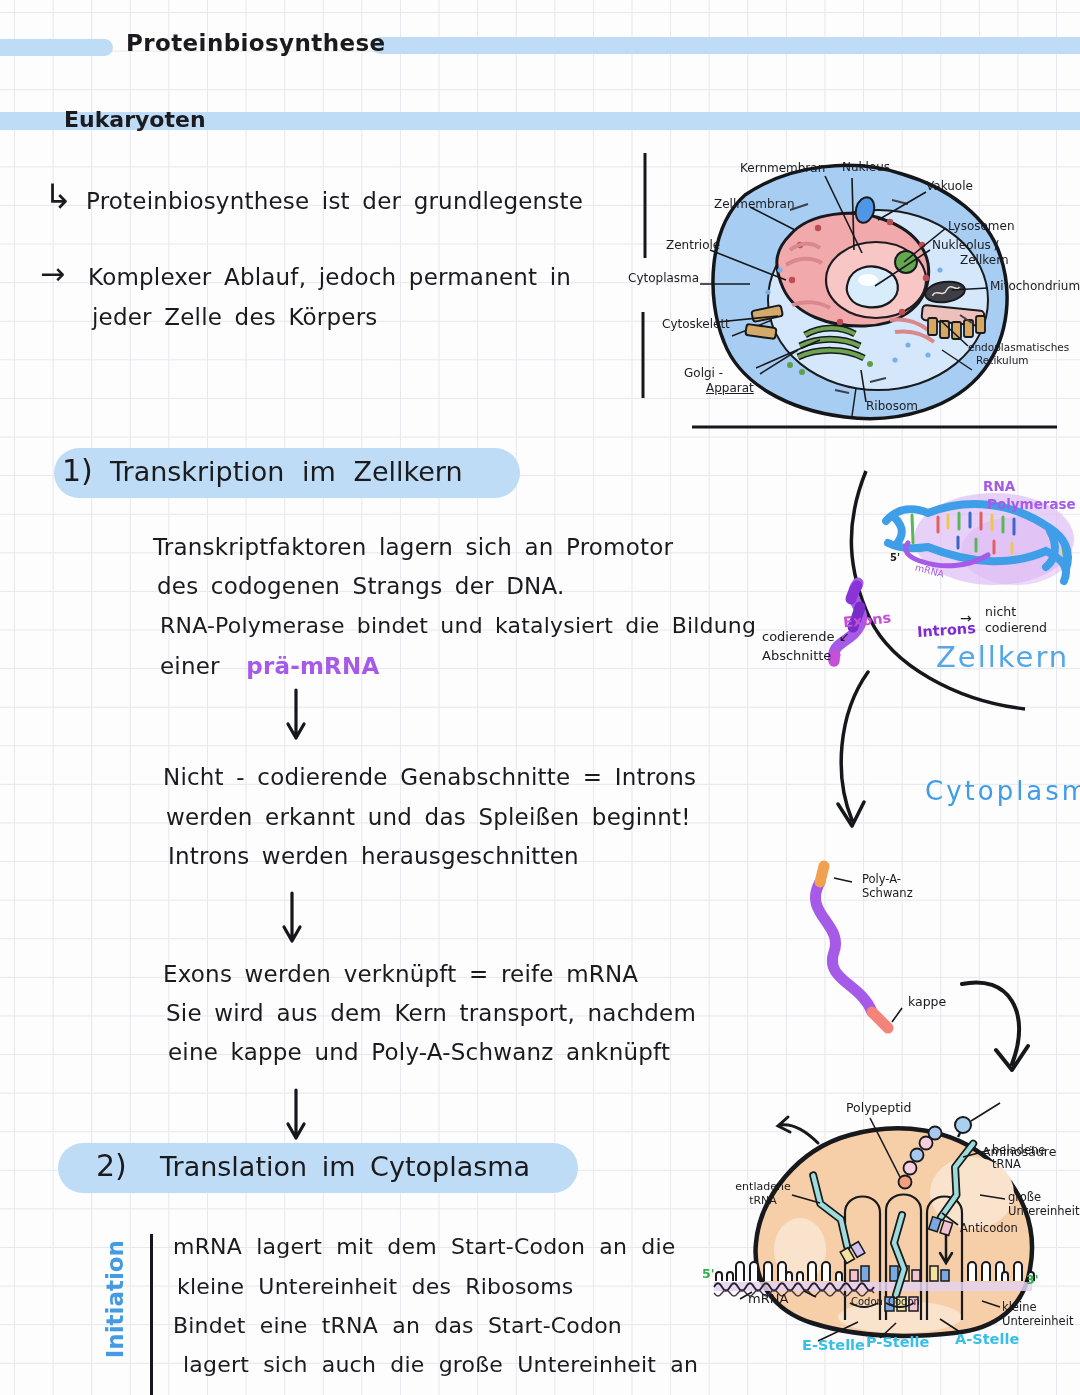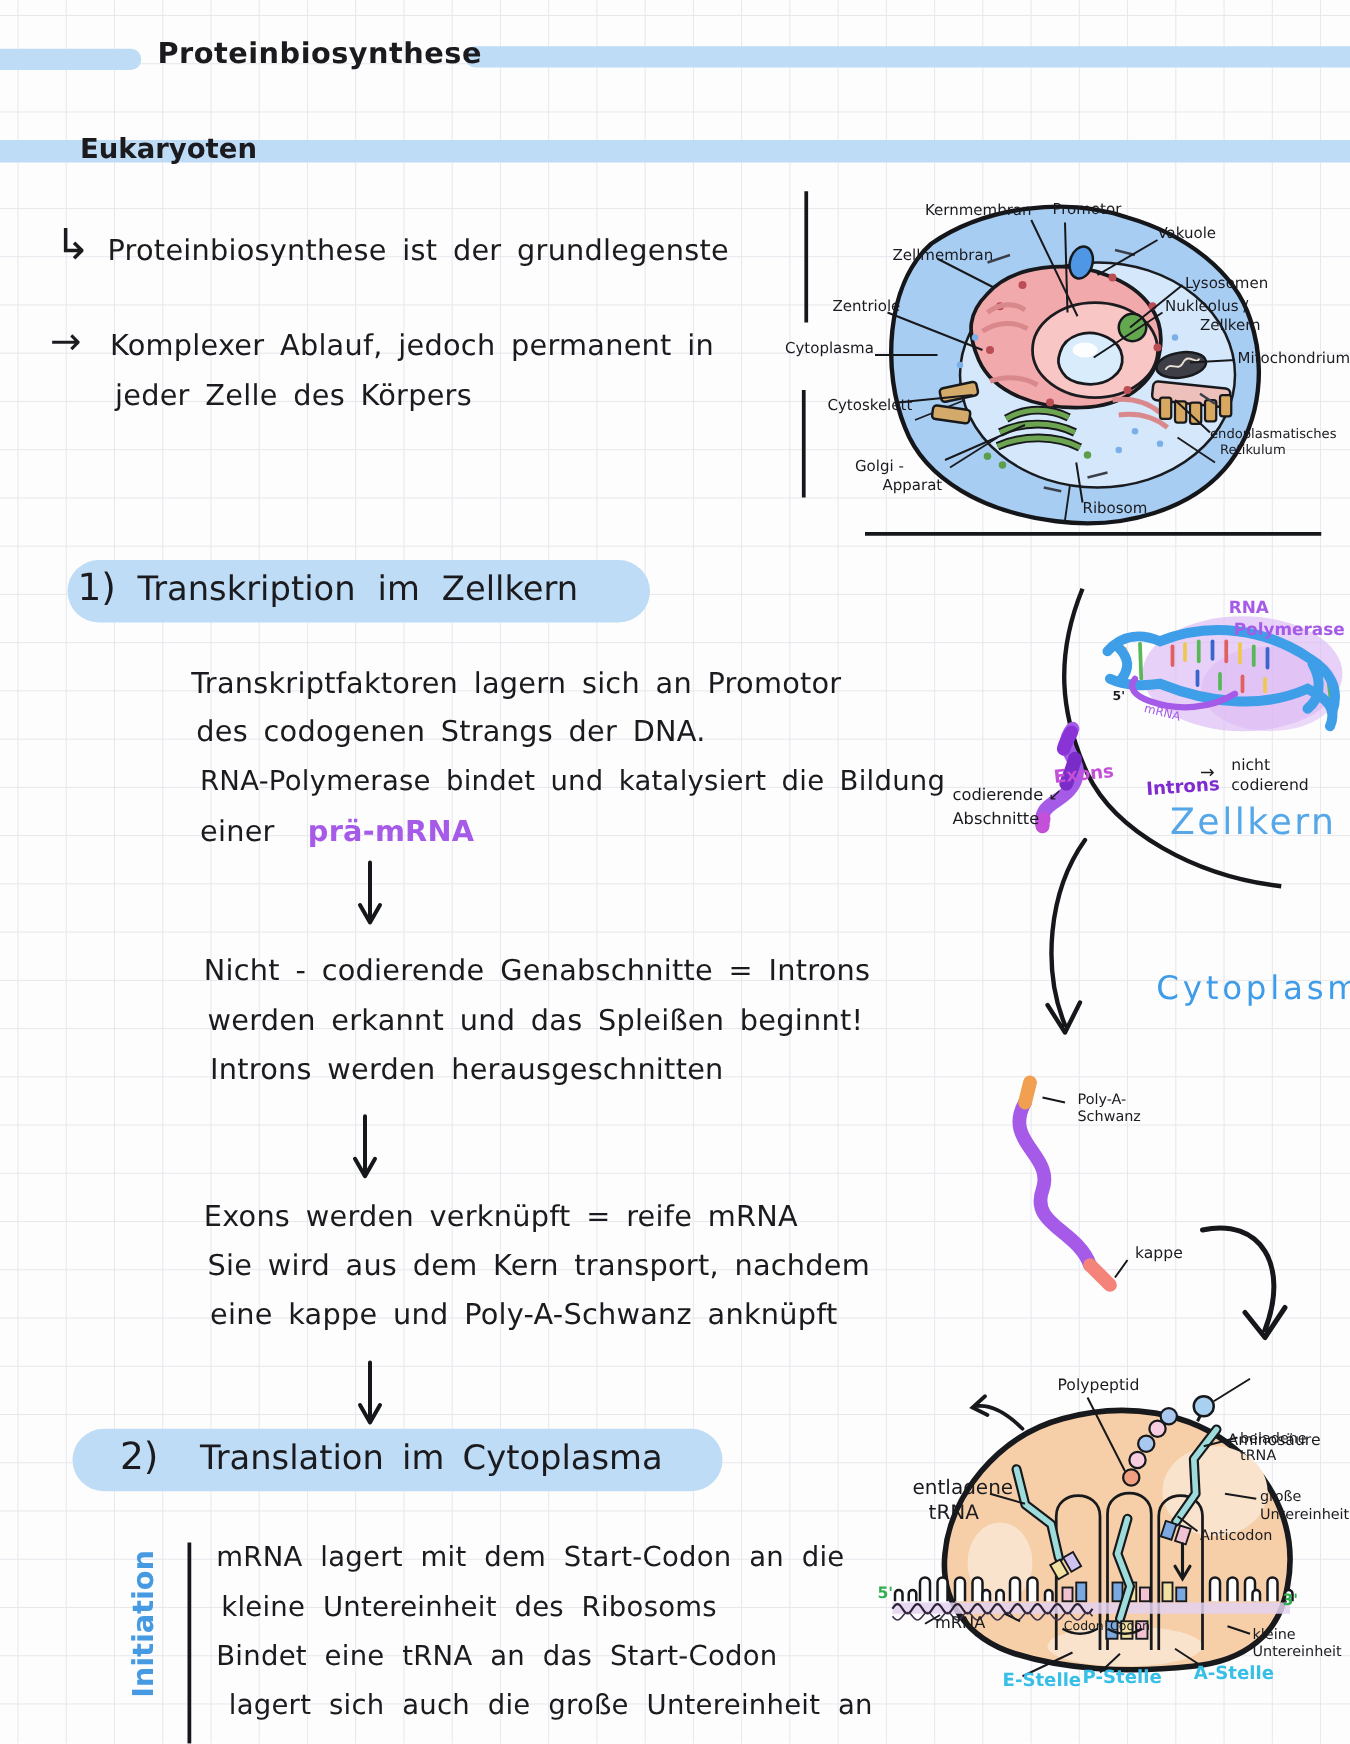--- a/index.html
+++ b/index.html
@@ -136,39 +136,39 @@
         <line x1="60" y1="134" x2="110" y2="134"></line>
       <line x1="348" y1="138" x2="312" y2="140"></line>
         <line x1="78" y1="172" x2="138" y2="166"></line>
       <line x1="328" y1="196" x2="300" y2="170"></line>
         <line x1="116" y1="218" x2="180" y2="190"></line>
       <line x1="226" y1="252" x2="221" y2="220"></line>
     </g>
   </svg>
 
   <div class="abs hw-sm" style="left:740px;top:161px;">Kernmembran</div>
-  <div class="abs hw-sm" style="left:842px;top:160px;">Promotor</div>
+  <div class="abs hw-sm" style="left:842px;top:160px;">Nukleus</div>
   <div class="abs hw-sm" style="left:926px;top:179px;">Vakuole</div>
   <div class="abs hw-sm" style="left:680px;top:197px;margin-left:34px;">Zellmembran</div>
   <div class="abs hw-sm" style="left:948px;top:219px;">Lysosomen</div>
   <div class="abs hw-sm" style="left:666px;top:238px;">Zentriole</div>
   <div class="abs hw-sm" style="left:932px;top:238px;">
     <div>Nukleolus /</div>
     <div style="padding-left:28px;">Zellkern</div>
   </div>
   <div class="abs hw-sm" style="left:628px;top:271px;">Cytoplasma</div>
   <div class="abs hw-sm" style="left:990px;top:279px;">Mitochondrium</div>
   <div class="abs hw-sm" style="left:662px;top:317px;">Cytoskelett</div>
   <div class="abs hw-xs" style="left:968px;top:341px;">
     <div>endoplasmatisches</div>
     <div style="padding-left:8px;">Retikulum</div>
   </div>
   <div class="abs hw-sm" style="left:684px;top:366px;">
     <div>Golgi -</div>
-    <div style="padding-left:22px;">Apparat</div>
+    <div style="padding-left:22px;text-decoration:underline;">Apparat</div>
   </div>
   <div class="abs hw-sm" style="left:866px;top:399px;">Ribosom</div>
 
   <div class="abs pill" style="left:54px;top:448px;width:466px;height:50px;"></div>
   <div class="abs num" style="left:62px;top:453px;">1)</div>
   <div class="abs head" style="left:110px;top:456px;">Transkription im Zellkern</div>
 
   <div class="abs hw" style="left:153px;top:534px;">Transkriptfaktoren lagern sich an Promotor</div>
   <div class="abs hw" style="left:157px;top:573px;">des codogenen Strangs der DNA.</div>
   <div class="abs hw" style="left:160px;top:613px;font-size:22px;">RNA-Polymerase bindet und katalysiert die Bildung</div>
@@ -383,21 +383,21 @@
       <line x1="92" y1="110" x2="120" y2="118"></line>
     </g>
   </svg>
 
   <div class="abs" style="left:846px;top:1100px;font-size:12.5px;">Polypeptid</div>
   <div class="abs" style="left:982px;top:1144px;font-size:12.5px;">Aminosäure</div>
   <div class="abs" style="left:992px;top:1143px;font-size:11.5px;line-height:1.25;">
     <div>beladene</div>
     <div>tRNA</div>
   </div>
-  <div class="abs" style="left:730px;top:1180px;font-size:16px;line-height:1.25;text-align:center;width:66px;">
+  <div class="abs" style="left:730px;top:1180px;font-size:11px;line-height:1.25;text-align:center;width:66px;">
     <div>entladene</div>
     <div>tRNA</div>
   </div>
   <div class="abs" style="left:1008px;top:1190px;font-size:11.5px;line-height:1.25;">
     <div>große</div>
     <div>Untereinheit</div>
   </div>
   <div class="abs" style="left:960px;top:1221px;font-size:11.5px;">Anticodon</div>
   <div class="abs" style="left:748px;top:1291px;font-size:13px;">mRNA</div>
   <div class="abs" style="left:1002px;top:1300px;font-size:11.5px;line-height:1.25;">

